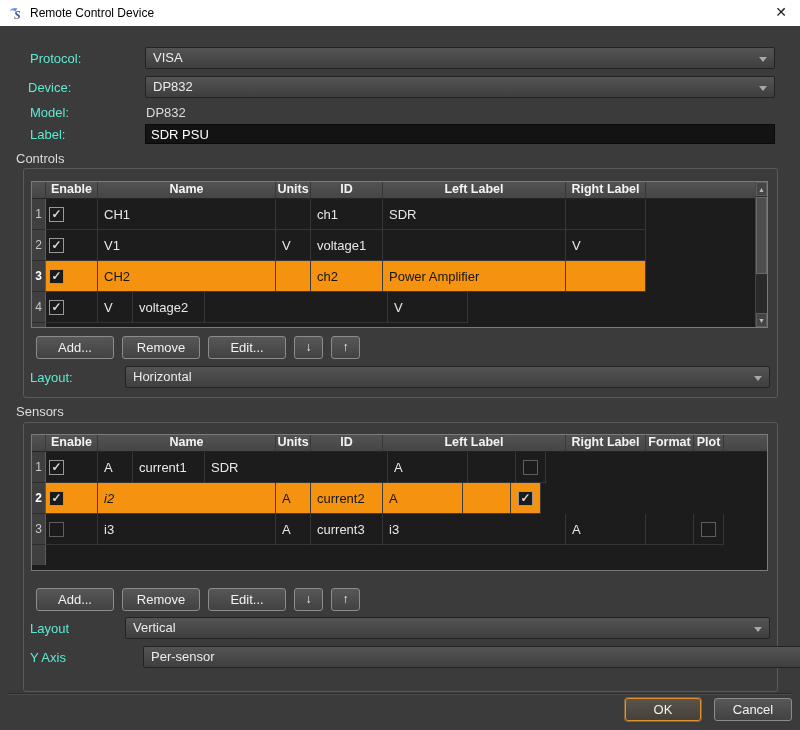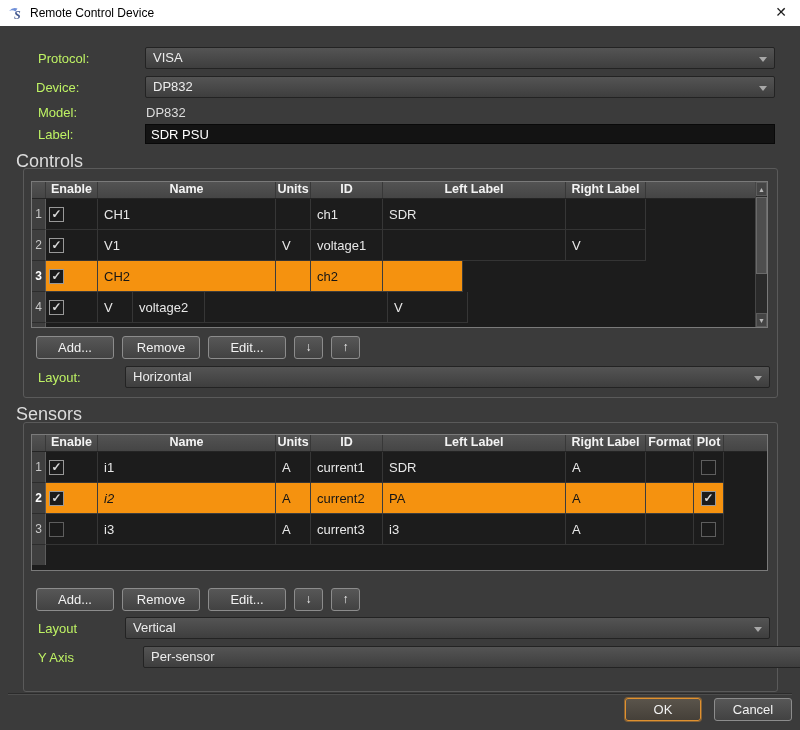--- a/index.html
+++ b/index.html
@@ -13,40 +13,40 @@
   .titlebar{
     position:absolute;left:0;top:0;width:800px;height:26px;background:#ffffff;
     display:flex;align-items:center;gap:6px;padding-left:8px;box-sizing:border-box;
     color:#000;font-size:12px;
   }
   .titlebar .close{
     position:absolute;right:13px;top:4px;font-size:14px;color:#1a1a1a;cursor:default;
     font-weight:400;line-height:16px;
   }
   
-  .flabel{position:absolute;color:#bef264;font-size:13px;white-space:nowrap;margin-left:8px;}
+  .flabel{position:absolute;color:#5eead4;font-size:13px;white-space:nowrap;}
   .static-value{position:absolute;color:#dcdcdc;font-size:13px;}
   .combo{
     position:absolute;height:22px;box-sizing:border-box;border-radius:2px;
     background:linear-gradient(#545454,#3e3e3e);
     border:1px solid #232323;
     color:#ececec;font-size:13px;line-height:20px;padding-left:7px;
   }
   .combo .arrow{
     position:absolute;right:7px;top:9px;width:0;height:0;
     border-left:4px solid transparent;border-right:4px solid transparent;
     border-top:5px solid #a8a8a8;
   }
   .textfield{
     position:absolute;height:20px;box-sizing:border-box;
     background:#131313;border:1px solid #090909;color:#ffffff;
     font-size:13px;padding:0 5px;outline:none;font-family:"Liberation Sans",sans-serif;
   }
   .groupbox{position:absolute;border:1px solid #5a5a5a;border-radius:3px;}
-  .gtitle{position:absolute;color:#dcdcdc;font-size:18px;}
+  .gtitle{position:absolute;color:#dcdcdc;font-size:13px;}
   .btn{
     position:absolute;height:23px;box-sizing:border-box;border-radius:3px;
     background:linear-gradient(#575757,#424242);
     border:1px solid #8c8c8c;color:#f2f2f2;font-size:13px;
     text-align:center;line-height:21px;cursor:default;
   }
   .btn.ok{
     border:1px solid #e0912f;
     box-shadow:0 0 0 1px rgba(224,145,47,.45);
     background:linear-gradient(#5a544b,#454039);
@@ -181,20 +181,21 @@
       <div class="cell" style="width: 80px;">V</div>
     </div>
     <div class="trow selected">
       <div class="numcell">3</div>
       <div class="cell enable" style="width: 52px;">
         <div class="cb">✓</div>
       </div>
       <div class="cell" style="width: 178px;">CH2</div>
       <div class="cell" style="width: 35px;"></div>
       <div class="cell" style="width: 72px;">ch2</div>
+      <div class="cell" style="width: 183px;">Power Amplifier</div>
       <div class="cell" style="width: 80px;"></div>
     </div>
     <div class="trow">
       <div class="numcell">4</div>
       <div class="cell enable" style="width: 52px;">
         <div class="cb">✓</div>
       </div>
       <div class="cell" style="width: 35px;">V</div>
       <div class="cell" style="width: 72px;">voltage2</div>
       <div class="cell" style="width: 183px;"></div>
@@ -231,39 +232,37 @@
       <div class="th" style="width: 80px;">Right Label</div>
       <div class="th" style="width: 48px;">Format</div>
       <div class="th" style="width: 30px;">Plot</div>
       <div class="th filler"></div>
     </div>
     <div class="trow">
       <div class="numcell">1</div>
       <div class="cell enable" style="width: 52px;">
         <div class="cb">✓</div>
       </div>
-      <div class="cell" style="width: 178px;">i1</div>
       <div class="cell" style="width: 35px;">A</div>
       <div class="cell" style="width: 72px;">current1</div>
       <div class="cell" style="width: 183px;">SDR</div>
       <div class="cell" style="width: 80px;">A</div>
       <div class="cell" style="width: 48px;"></div>
       <div class="cell center" style="width: 30px;">
         <div class="cb unchecked"></div>
       </div>
     </div>
     <div class="trow selected">
       <div class="numcell">2</div>
       <div class="cell enable" style="width: 52px;">
         <div class="cb">✓</div>
       </div>
       <div class="cell" style="width: 178px; font-style: italic;">i2</div>
       <div class="cell" style="width: 35px;">A</div>
       <div class="cell" style="width: 72px;">current2</div>
-      <div class="cell" style="width: 183px;">PA</div>
       <div class="cell" style="width: 80px;">A</div>
       <div class="cell" style="width: 48px;"></div>
       <div class="cell center" style="width: 30px;">
         <div class="cb">✓</div>
       </div>
     </div>
     <div class="trow">
       <div class="numcell">3</div>
       <div class="cell enable" style="width: 52px;">
         <div class="cb unchecked"></div>

